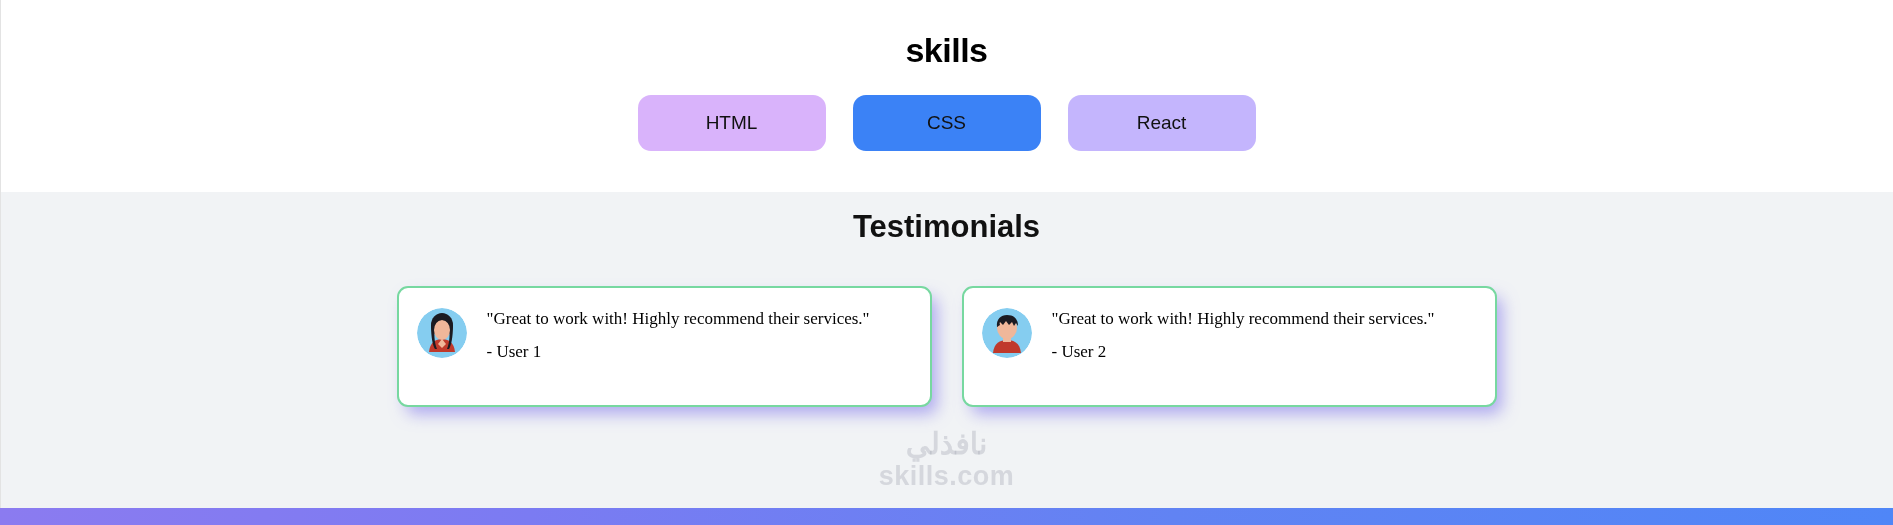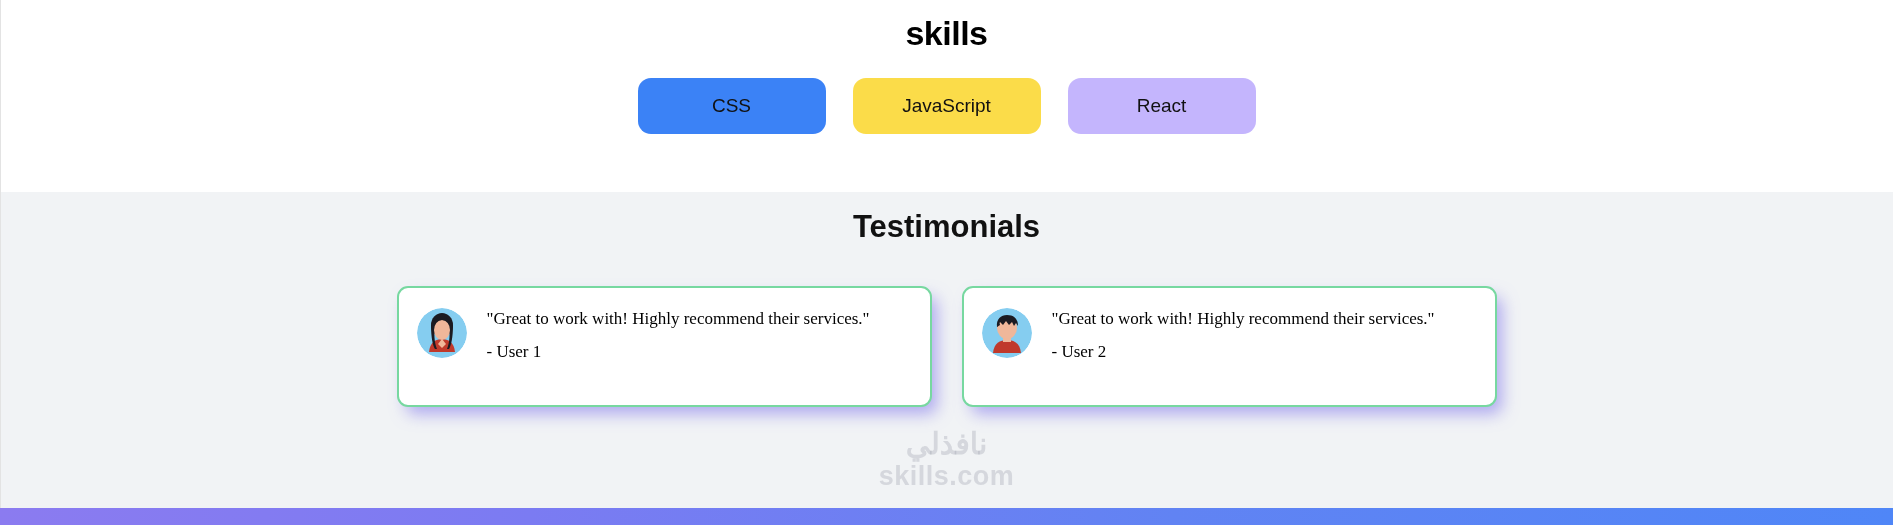--- a/index.html
+++ b/index.html
@@ -13,21 +13,21 @@
     background: #ffffff;
     font-family: "Liberation Sans", sans-serif;
     position: relative;
   }
 
   
   .skills-section {
     background: #ffffff;
     height: 192px;
     box-sizing: border-box;
-    padding-top: 10px;
+    padding-top: 27px;
     position: relative;
   }
   .skills-title {
     text-align: center;
     font-size: 34px;
     font-weight: bold;
     color: #000000;
     letter-spacing: -0.5px;
     margin: 0 0 22px 0;
     line-height: 46px;
@@ -162,25 +162,25 @@
 </style>
 </head>
 <body>
 
 <div class="page-edge"></div>
 
 <section class="skills-section">
   <h2 class="skills-title">skills</h2>
 
   <div class="skills-list">
+    <div class="skill-pill" style="background:#d9b3fb">
+      <span>HTML</span>
+    </div>
     <div class="skill-pill" style="background:#3b82f6">
       <span>CSS</span>
-    </div>
-    <div class="skill-pill" style="background:#fbdc49">
-      <span>JavaScript</span>
     </div>
     <div class="skill-pill" style="background:#c4b5fd">
       <span>React</span>
     </div>
   </div>
 </section>
 
 <section class="testimonials-section">
   <h2 class="testimonials-title">Testimonials</h2>
 

